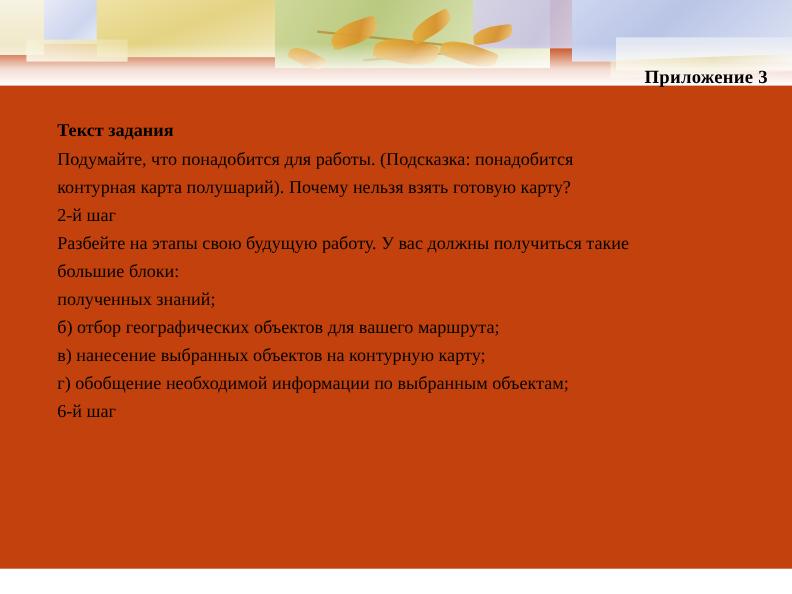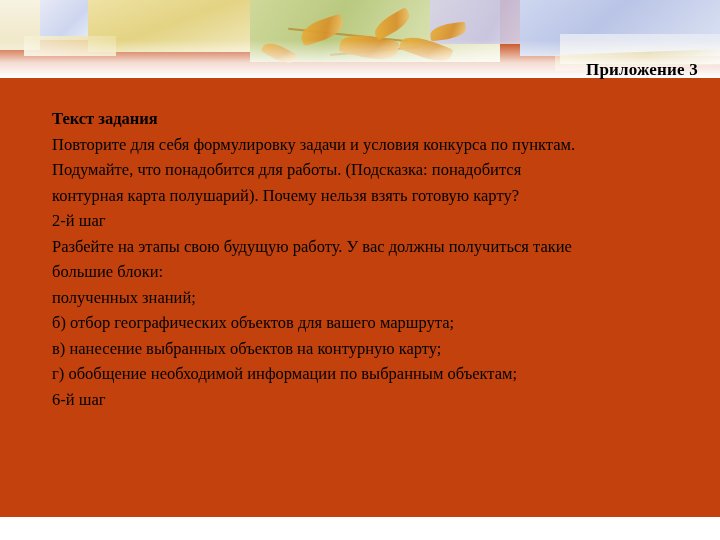--- a/index.html
+++ b/index.html
@@ -170,21 +170,20 @@
     <div class="leaf l5"></div>
     <div class="leaf l6"></div>
     <div class="band-tail"></div>
     <div class="band-fade"></div>
   </div>
 
   <div class="appendix">Приложение 3</div>
 
   <div class="body-text">
     <p class="bold">Текст задания</p>
-    <p>Повторите для себя формулировку задачи и условия конкурса по пунктам.</p>
     <p>Подумайте, что понадобится для работы. (Подсказка: понадобится</p>
     <p>контурная карта полушарий). Почему нельзя взять готовую карту?</p>
     <p>2-й шаг</p>
     <p>Разбейте на этапы свою будущую работу. У вас должны получиться такие</p>
     <p>большие блоки:</p>
     <p>полученных знаний;</p>
     <p>б) отбор географических объектов для вашего маршрута;</p>
     <p>в) нанесение выбранных объектов на контурную карту;</p>
     <p>г) обобщение необходимой информации по выбранным объектам;</p>
     <p>6-й шаг</p>

